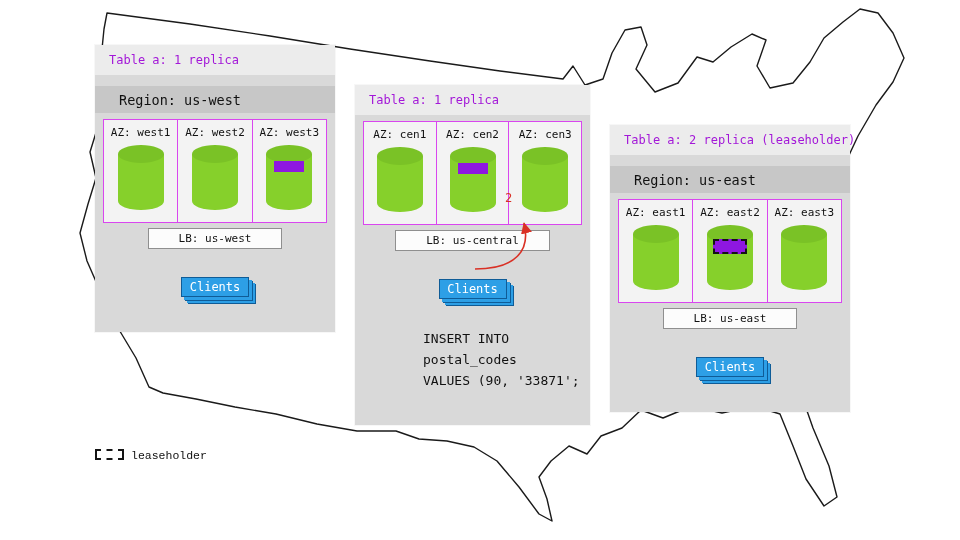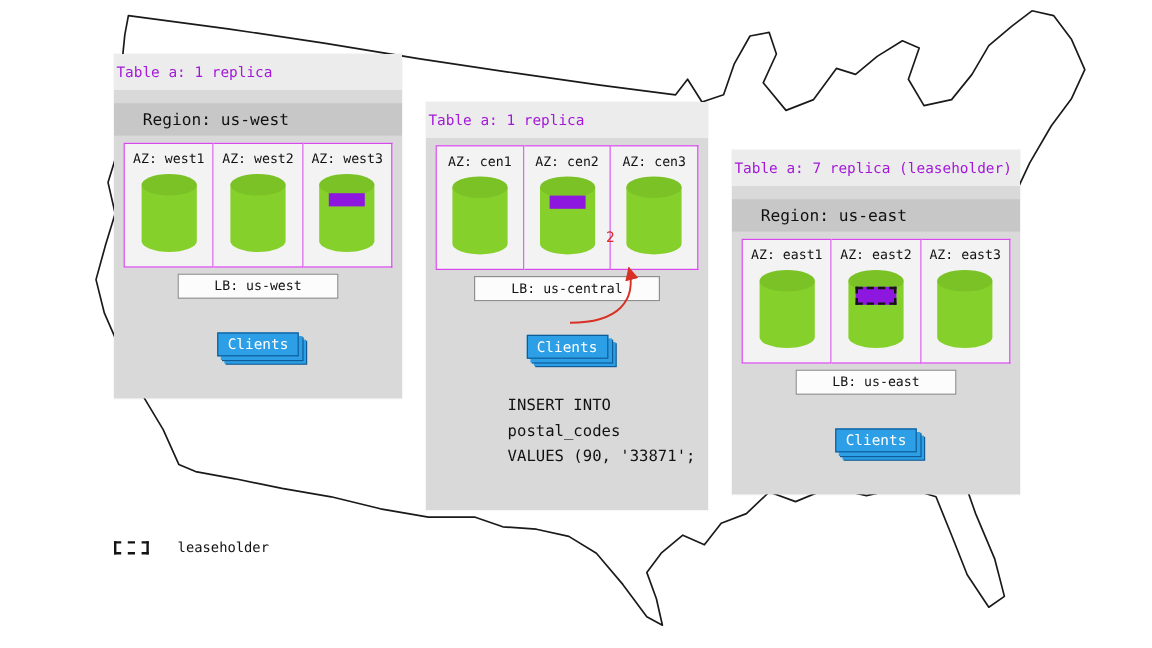--- a/index.html
+++ b/index.html
@@ -17,21 +17,21 @@
   
   .panel {
     position: absolute;
     background: #d9d9d9;
     z-index: 2;
     box-shadow: 0 0 0 1px rgba(0,0,0,0.03);
   }
   .panel-header {
     height: 30px;
     display: flex; align-items: center;
-    padding: 0 2px;
+    padding: 0 14px;
     background: #ececec;
     color: #a318d8;
     font-size: 12px;
     white-space: nowrap;
   }
   .region-band {
     margin-top: 11px;
     height: 27px;
     display: flex; align-items: center;
     padding: 0 24px;
@@ -104,22 +104,23 @@
   
   .arrow-svg { position: absolute; left: 0; top: 0; width: 235px; height: 340px; pointer-events: none; }
   .arrow-label {
     position: absolute; left: 150px; top: 106px;
     color: #d93025; font-size: 12px;
   }
   
   .legend {
     position: absolute; left: 95px; top: 449px;
     z-index: 2;
-    display: flex; align-items: center; gap: 24px;
+    display: flex; gap: 7px;
     font-size: 11.5px;
+    font-family: Liberation Mono, monospace;
   }
   .legend-swatch {
     width: 29px; height: 11px;
     border: 2px dashed #141414;
     background: #fefefe;
   }
 </style>
 </head>
 <body>
 
@@ -215,21 +216,21 @@
         <path d="M0,0 L7,3.5 L0,7 Z" fill="#d93025"></path>
       </marker>
     </defs>
     <path d="M 120 184 C 160 184, 176 166, 169 138" fill="none" stroke="#d93025" stroke-width="1.6" marker-end="url(#ah)"></path>
   </svg>
   <span class="arrow-label">2</span>
 </section>
 
 <section class="panel" style="left:610px; top:125px; width:240px; height:287px;">
   <header class="panel-header">
-    <span>Table a: 7 replica (leaseholder)</span>
+    <span>Table a: 2 replica (leaseholder)</span>
   </header>
   <div class="region-band">Region: us-east</div>
   <div class="az-row">
     <div class="az">
       <div class="az-label">AZ: east1</div>
       <div class="cyl-wrap">
         <div class="cyl">
           
         </div>
       </div>

